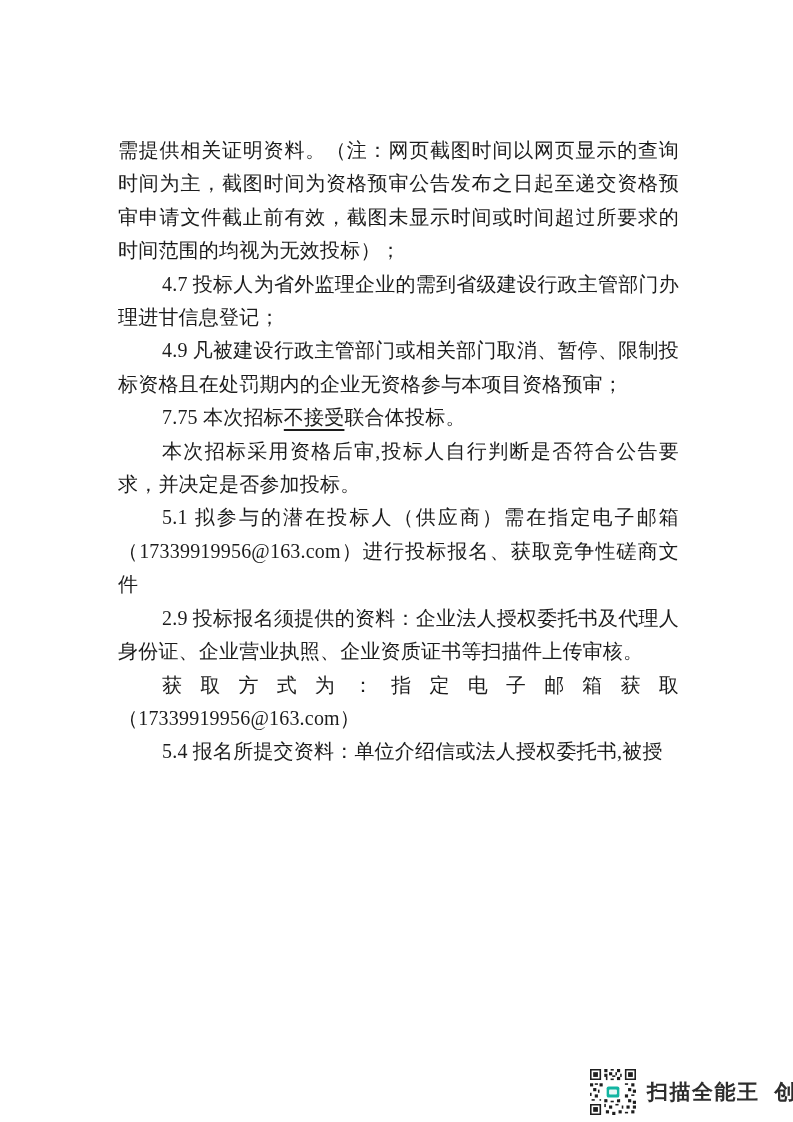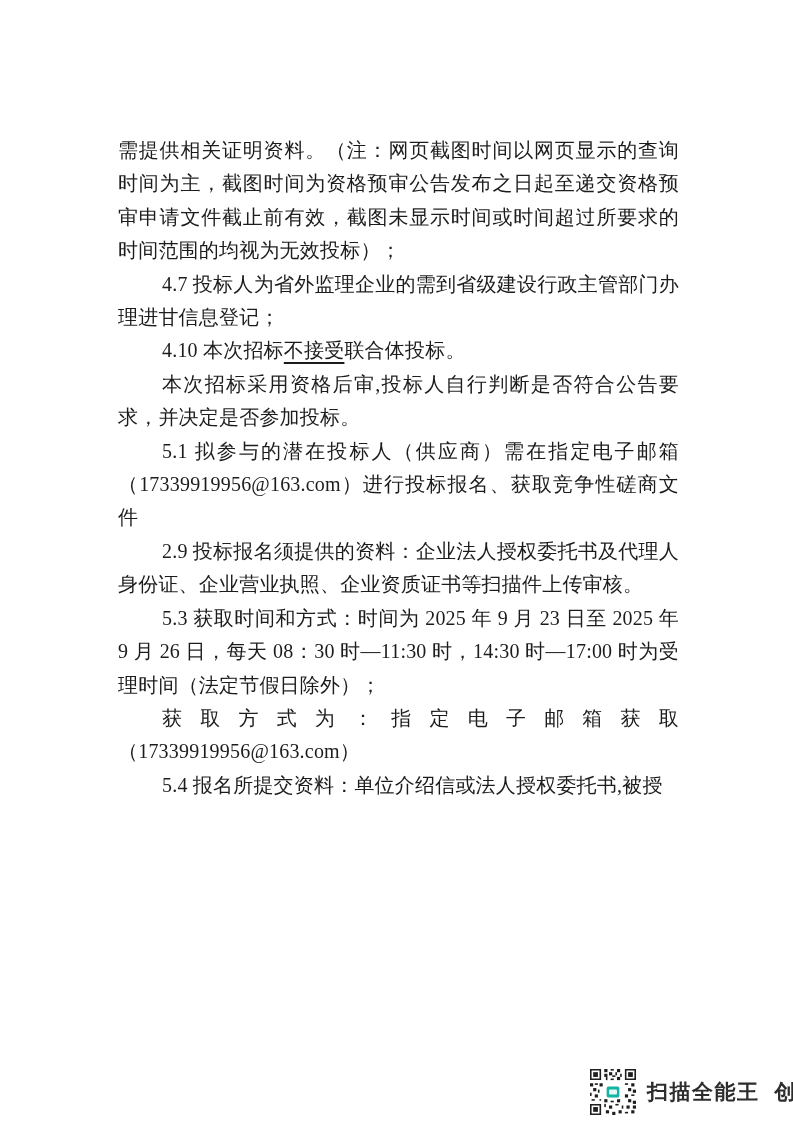--- a/index.html
+++ b/index.html
@@ -63,25 +63,25 @@
   }
 </style>
 </head>
 <body>
 
 <div class="page">
 
   <div class="doc">
     <p>需提供相关证明资料。（注：网页截图时间以网页显示的查询时间为主，截图时间为资格预审公告发布之日起至递交资格预审申请文件截止前有效，截图未显示时间或时间超过所要求的时间范围的均视为无效投标）；</p>
     <p class="indent">4.7 投标人为省外监理企业的需到省级建设行政主管部门办理进甘信息登记；</p>
-    <p class="indent"><span>4.10 本次招标</span><span class="u">不接受</span><span>联合体投标。</span></p>
+    <p class="indent">4.9 凡被建设行政主管部门或相关部门取消、暂停、限制投标资格且在处罚期内的企业无资格参与本项目资格预审；</p>
+    <p class="indent"><span>7.75 本次招标</span><span class="u">不接受</span><span>联合体投标。</span></p>
     <p class="indent bold">本次招标采用资格后审,投标人自行判断是否符合公告要求，并决定是否参加投标。</p>
     <p class="indent">5.1 拟参与的潜在投标人（供应商）需在指定电子邮箱（17339919956@163.com）进行投标报名、获取竞争性磋商文件</p>
     <p class="indent">2.9 投标报名须提供的资料：企业法人授权委托书及代理人身份证、企业营业执照、企业资质证书等扫描件上传审核。</p>
-    <p class="indent">5.3 获取时间和方式：时间为 2025 年 9 月 23 日至 2025 年 9 月 26 日，每天 08：30 时—11:30 时，14:30 时—17:00 时为受理时间（法定节假日除外）；</p>
     <p class="indent">获取方式为：指定电子邮箱获取（17339919956@163.com）</p>
     <p class="indent">5.4 报名所提交资料：单位介绍信或法人授权委托书,被授</p>
   </div>
 
   <div class="watermark">
     <svg class="qr" viewBox="0 0 29 29" xmlns="http://www.w3.org/2000/svg">
       <g fill="#1e1e1e">
 
         <path d="M0 0h7v7H0zM1 1v5h5V1z" fill-rule="evenodd"></path>
         <rect x="2" y="2" width="3" height="3"></rect>

